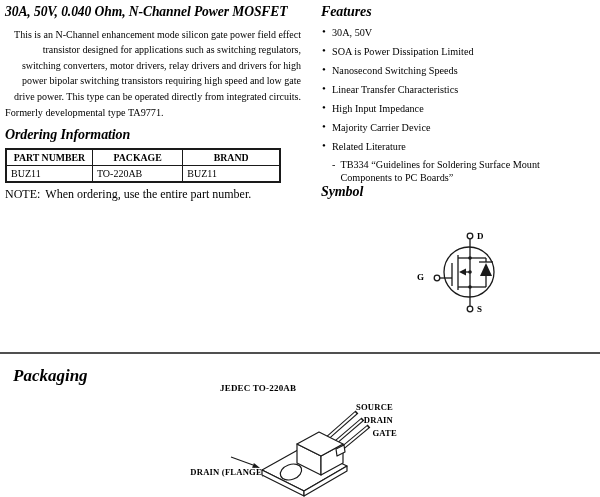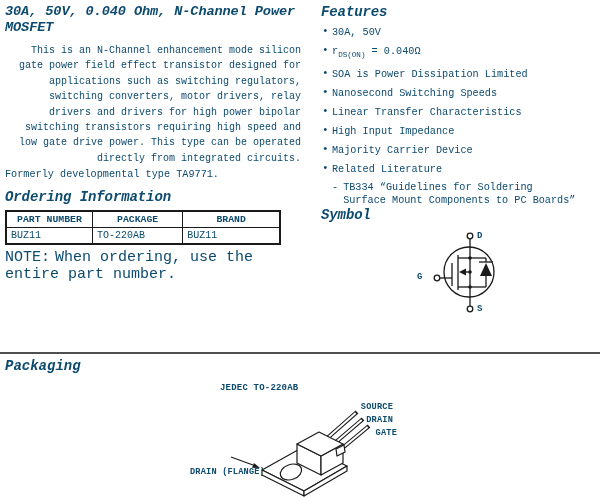--- a/index.html
+++ b/index.html
@@ -1,56 +1,56 @@
 <!DOCTYPE html>
 <html><head>
 <meta charset="utf-8">
 <style>
   html,body{margin:0;padding:0;background:#fff;}
   .page{position:relative;width:600px;height:497px;background:#ffffff;
-        font-family:Liberation Mono, monospace;color:#0c4a6e;overflow:hidden;}
+        font-family:Liberation Serif, serif;color:#000000;overflow:hidden;}
 
   
   .col-left{position:absolute;left:5px;top:4px;width:296px;}
   .col-right{position:absolute;left:321px;top:4px;width:276px;}
 
   .doc-title{font-size:13.6px;line-height:16px;font-style:italic;font-weight:bold;
              margin:0;letter-spacing:-0.1px;}
   .desc{font-size:10px;line-height:15.4px;margin:7px 0 0 0;text-align:right;}
   .formerly{font-size:10.2px;line-height:13px;margin:2px 0 0 0;}
 
   .sec-h{font-size:14px;font-style:italic;font-weight:bold;margin:0;letter-spacing:-0.1px;}
   .ordering-h{margin-top:8px;}
   .symbol-h{}
 
   table.order{border-collapse:collapse;width:276px;margin-top:5px;border:2px solid #1a1a1a;}
   table.order th{border:1px solid #1a1a1a;font-size:9.8px;font-weight:bold;
                  text-align:center;padding:2px 3px;height:11px;}
   table.order td{border:1px solid #1a1a1a;font-size:10px;text-align:left;
                  padding:2px 4px;height:11px;}
-  .note{font-size:15px;margin:4px 0 0 0;}
+  .note{font-size:12px;margin:4px 0 0 0;}
   .note-label{margin-right:5px;}
 
   ul.features{list-style:none;margin:7px 0 0 0;padding:0 0 0 11px;}
   ul.features li{position:relative;font-size:10.2px;line-height:11px;margin-bottom:8px;}
   ul.features li::before{content:"\2022";position:absolute;left:-10px;top:-1px;font-size:11px;}
   sub{font-size:7.6px;}
   .lit{display:flex;gap:5px;margin:-1px 0 0 11px;font-size:10.2px;line-height:12.6px;}
   .lit-text{width:235px;}
 
   
   .term{position:absolute;font-weight:bold;font-size:9px;line-height:10px;}
   .term-d{left:477px;top:231px;}
   .term-g{left:417px;top:272px;}
   .term-s{left:477px;top:304px;}
 
   
   .divider{position:absolute;left:0;top:352px;width:600px;height:2px;background:#505050;}
-  .packaging-h{position:absolute;left:5px;top:358px;font-size:14px;
-               font-style:italic;font-weight:bold;margin:0;}
+  .packaging-h{position:absolute;left:5px;top:358px;font-size:17px;
+               font-style:italic;font-weight:bold;margin:8px;}
   .lbl{position:absolute;font-weight:bold;font-size:8.6px;letter-spacing:0.2px;line-height:9px;}
   .jedec{left:220px;top:384px;width:160px;text-align:left;font-size:9px;}
   .lbl-source{right:207px;top:403px;}
   .lbl-drain{right:207px;top:416px;}
   .lbl-gate{right:203px;top:429px;}
   .lbl-flange{right:335px;top:468px;}
 
   svg{position:absolute;}
   .symbol-svg{left:410px;top:222px;width:145px;height:105px;}
   .package-svg{left:195px;top:398px;width:215px;height:99px;}
@@ -91,21 +91,20 @@
 
     <p class="note">
       <span class="note-label">NOTE:</span><span>When ordering, use the entire part number.</span>
     </p>
   </div>
 
   <div class="col-right">
     <h2 class="sec-h">Features</h2>
     <ul class="features">
       <li><span>30A, 50V</span></li>
-      <li><span>r</span><sub>DS(ON)</sub><span> = 0.040Ω</span></li>
       <li><span>SOA is Power Dissipation Limited</span></li>
       <li><span>Nanosecond Switching Speeds</span></li>
       <li><span>Linear Transfer Characteristics</span></li>
       <li><span>High Input Impedance</span></li>
       <li><span>Majority Carrier Device</span></li>
       <li><span>Related Literature</span></li>
     </ul>
     <div class="lit">
       <span>-</span>
       <span class="lit-text">TB334 “Guidelines for Soldering Surface Mount Components to PC Boards”</span>

